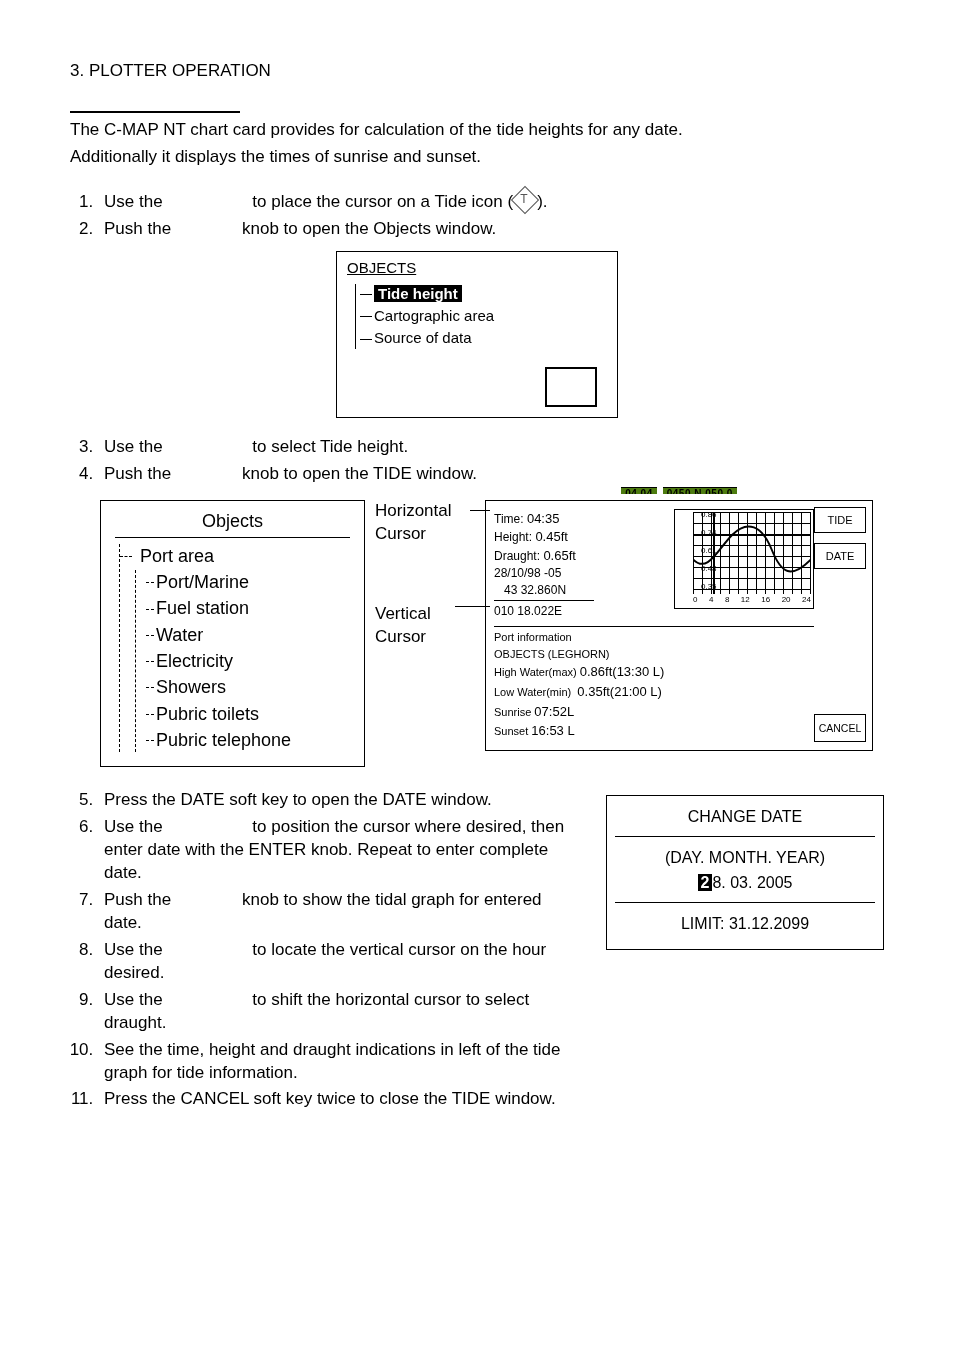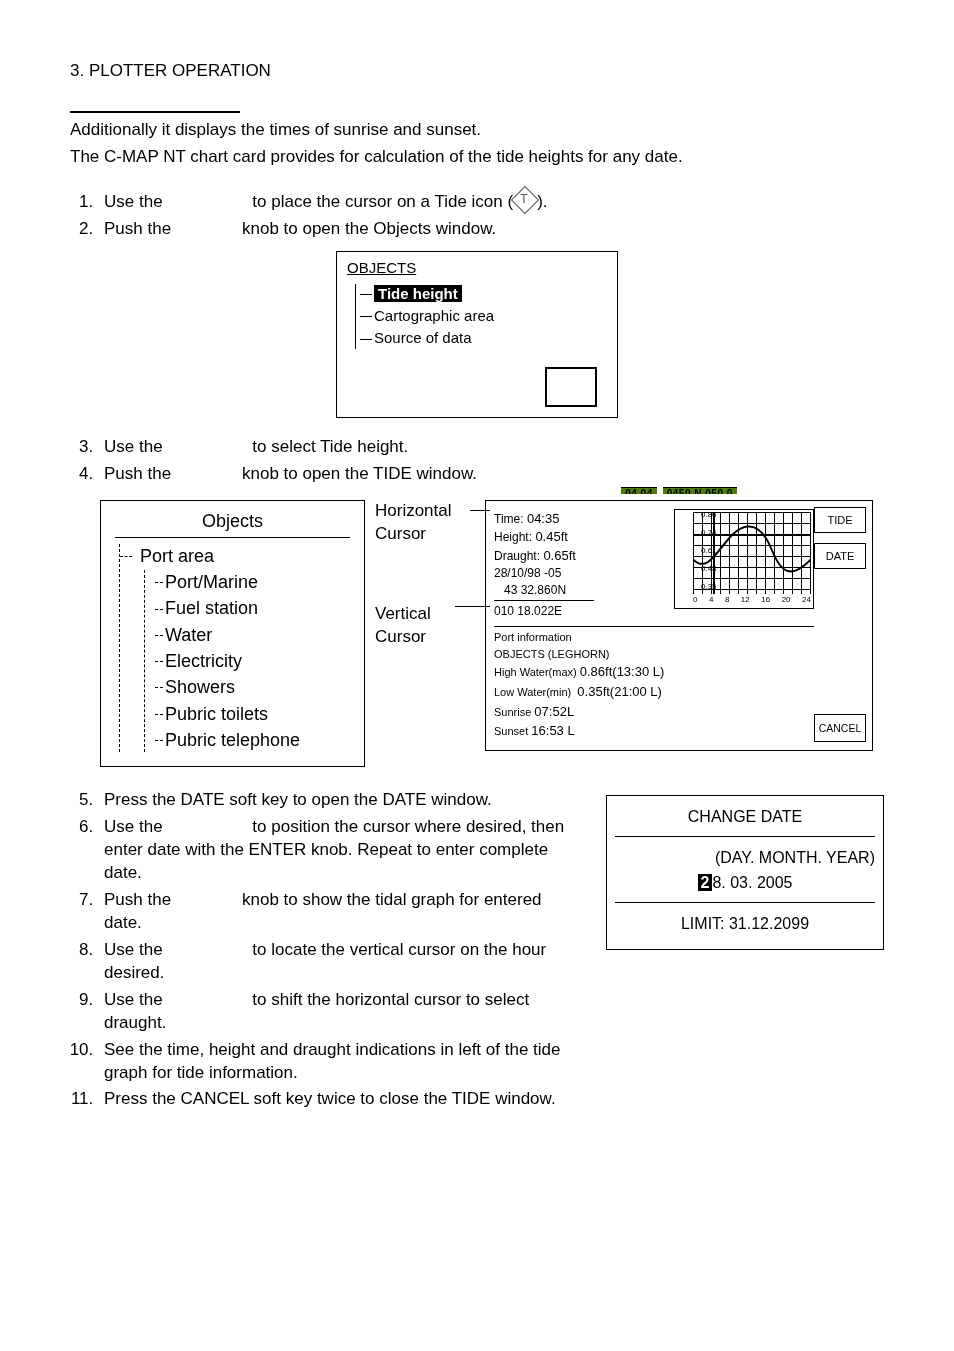--- a/index.html
+++ b/index.html
@@ -120,21 +120,21 @@
   .obj-list .li::before {
     content: "";
     position: absolute;
     left: 10px;
     top: 50%;
     width: 8px;
     border-top: 1px dashed #000;
   }
   .obj-list .l1::before { left: 0; width: 12px; }
   .obj-list .indent1 { border-left: 1px dashed #000; margin-left: 4px; }
-  .obj-list .indent2 { border-left: 1px dashed #000; margin-left: 24px; }
+  .obj-list .indent2 { border-left: 1px dashed #000; margin-left: 15px; }
 
   .cursor-labels {
     font-size: 17px;
     width: 100px;
     position: relative;
   }
   .cursor-labels .hor { margin-top: 0; }
   .cursor-labels .ver { margin-top: 58px; }
   .cursor-labels .line-h, .cursor-labels .line-v {
     position: absolute;
@@ -252,40 +252,40 @@
     text-align: center;
     padding: 10px 8px 14px 8px;
     font-size: 16px;
     margin-top: 6px;
   }
   .date-box hr {
     border: none;
     border-top: 1.5px solid #000;
     margin: 8px 0 10px 0;
   }
-  .date-box .dlabel { margin-bottom: 4px; text-align: right; }
+  .date-box .dlabel { margin-bottom: 4px; }
   .date-box .dval { margin-bottom: 2px; }
   .date-box .cur-digit {
     background: #000;
     color: #fff;
     padding: 0 3px;
     font-weight: bold;
   }
   .big { font-size: 13px; }
 </style>
 </head>
 <body>
 
 <div class="page-header">3. PLOTTER OPERATION</div>
 
 <hr class="section-rule">
 
 <div class="intro">
+  <p>The C-MAP NT chart card provides for calculation of the tide heights for any date.</p>
   <p>Additionally it displays the times of sunrise and sunset.</p>
-  <p>The C-MAP NT chart card provides for calculation of the tide heights for any date.</p>
 </div>
 
 <ol class="steps">
   <li>
     <span>Use the</span>
     &nbsp;&nbsp;&nbsp;&nbsp;&nbsp;&nbsp;&nbsp;&nbsp;&nbsp;&nbsp;&nbsp;&nbsp;&nbsp;&nbsp;&nbsp;&nbsp;&nbsp;
     <span>to place the cursor on a Tide icon (</span><span class="tide-icon"></span><span>).</span>
   </li>
   <li>
     <span>Push the</span>

